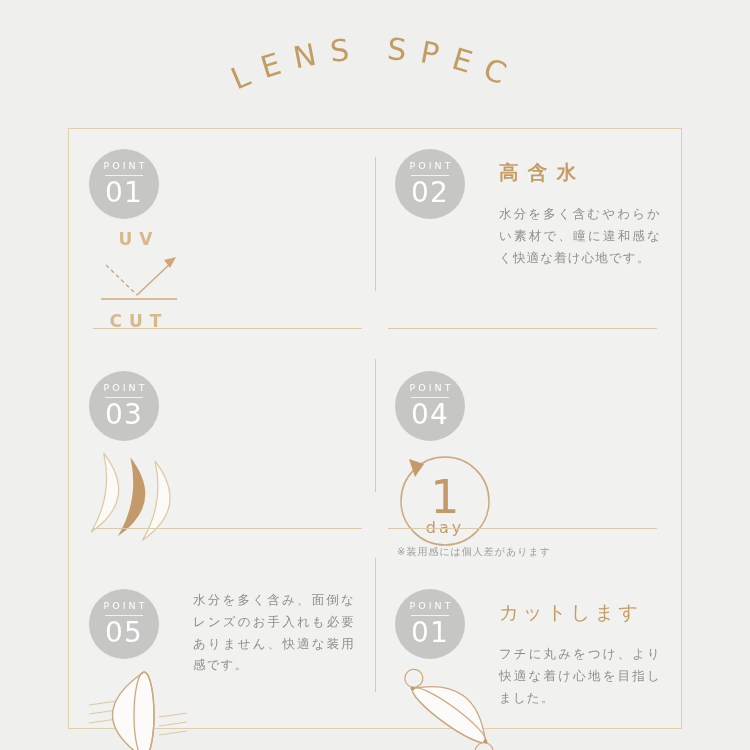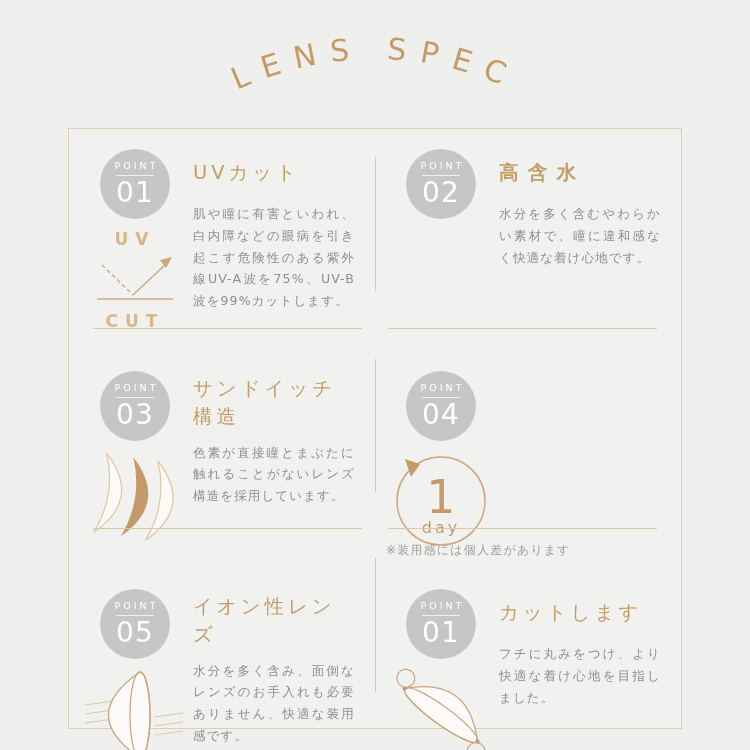--- a/index.html
+++ b/index.html
@@ -24,21 +24,21 @@
   .hdiv{position:absolute;height:1px;background:#d9cba9;width:calc(50% - 37px);}
   .h1l{top:calc(33.333% - 0.5px);left:24px;}
   .h1r{top:calc(33.333% - 0.5px);left:calc(50% + 13px);}
   .h2l{top:calc(66.666% - 0.5px);left:24px;}
   .h2r{top:calc(66.666% - 0.5px);left:calc(50% + 13px);}
   
   .cell{
     position:relative;box-sizing:border-box;
     padding:20px 14px 6px 20px;display:flex;align-items:stretch;
   }
-  .col-left{width:92px;flex:none;display:flex;flex-direction:column;align-items:center;margin-right:12px;}
+  .col-left{width:92px;flex:none;display:flex;flex-direction:column;align-items:flex-start;margin-right:12px;}
   .col-right{flex:1;min-width:0;padding-right:6px;}
   .badge{
     width:70px;height:70px;border-radius:50%;background:#c6c6c4;flex:none;
     display:flex;flex-direction:column;align-items:center;justify-content:center;color:#fff;
   }
   .badge-word{font-size:9.5px;letter-spacing:.32em;text-indent:.32em;line-height:1;}
   .badge-line{width:38px;height:1px;background:rgba(255,255,255,.75);margin:4px 0 3px;}
   .badge-num{font-size:28px;line-height:1;letter-spacing:.04em;font-weight:400;}
   .icon-wrap{flex:1;display:flex;align-items:center;justify-content:center;padding:6px 0 14px;}
   .icon-wrap svg{flex:none;overflow:visible;display:block;}
@@ -46,22 +46,22 @@
     color:#c49d66;font-size:19.5px;font-weight:500;letter-spacing:.2em;
     line-height:1.45;min-height:40px;display:flex;align-items:center;
     margin:4px 0 10px;white-space:pre-line;
   }
   .p-title.wide{letter-spacing:.48em;font-weight:bold;}
   .p-desc{
     color:#8e8e8c;font-size:12.5px;line-height:1.74;letter-spacing:.09em;
     text-align:justify;
   }
   .footnote{
-    position:absolute;left:11px;bottom:10px;
-    color:#9d9d9b;font-size:12px;letter-spacing:.1em;
+    position:absolute;left:22px;bottom:10px;
+    color:#9d9d9b;font-size:10px;letter-spacing:.1em;
   }
   .tan-txt{fill:#d7b88c;font-weight:700;}
 </style>
 </head>
 <body>
 
 <div class="arc-wrap">
   <svg width="520" height="112" viewBox="0 0 520 112">
     <defs>
       <path id="arcpath" d="M 75,106 A 320,320 0 0 1 445,106" fill="none"></path>
@@ -85,24 +85,20 @@
         <svg width="100" height="106" viewBox="0 0 100 106">
           <text x="50" y="20" text-anchor="middle" font-size="17" letter-spacing="7" class="tan-txt">UV</text>
           <line x1="12" y1="74" x2="88" y2="74" stroke="#cfa87a" stroke-width="1.6"></line>
           <line x1="17" y1="40" x2="48" y2="70" stroke="#cfa87a" stroke-width="1.4" stroke-dasharray="4 3"></line>
           <line x1="48" y1="70" x2="82" y2="38" stroke="#cfa87a" stroke-width="1.4"></line>
           <polygon points="87,32 75,35 81,43" fill="#cfa87a"></polygon>
           <text x="50" y="102" text-anchor="middle" font-size="17" letter-spacing="7" class="tan-txt">CUT</text>
         </svg>
       </div>
     </div>
-    <div class="col-right">
-      <div class="p-title">UVカット</div>
-      <div class="p-desc">肌や瞳に有害といわれ、白内障などの眼病を引き起こす危険性のある紫外線UV-A波を75%、UV-B波を99%カットします。</div>
-    </div>
   </div>
 
   <div class="cell">
     <div class="col-left">
       <div class="badge">
         <span class="badge-word">POINT</span>
         <span class="badge-line"></span>
         <span class="badge-num">02</span>
       </div>
     </div>
@@ -121,25 +117,20 @@
       </div>
       <div class="icon-wrap">
         <svg width="86" height="92" viewBox="0 0 86 92">
           <g transform="rotate(9 43 46)">
             <path d="M8,6 Q50,46 8,86 Q24,46 8,6 Z" fill="#fbfaf6" stroke="#dcc7a3" stroke-width="1.2"></path>
             <path d="M36,6 Q78,46 36,86 Q52,46 36,6 Z" fill="#c49a6b" stroke="none" transform="translate(-1,0)"></path>
             <path d="M62,6 Q104,46 62,86 Q78,46 62,6 Z" fill="#fbfaf6" stroke="#dcc7a3" stroke-width="1.2" transform="translate(-2,0)"></path>
           </g>
         </svg>
       </div>
-    </div>
-    <div class="col-right">
-      <div class="p-title">サンドイッチ
-構造</div>
-      <div class="p-desc">色素が直接瞳とまぶたに触れることがないレンズ構造を採用しています。</div>
     </div>
   </div>
 
   <div class="cell">
     <div class="col-left">
       <div class="badge">
         <span class="badge-word">POINT</span>
         <span class="badge-line"></span>
         <span class="badge-num">04</span>
       </div>
@@ -173,21 +164,20 @@
             <line x1="70" y1="50" x2="98" y2="46"></line>
             <line x1="70" y1="59" x2="98" y2="55"></line>
             <line x1="70" y1="68" x2="98" y2="64"></line>
           </g>
           <path d="M55,5 Q-8,48 55,91 A 10,43 0 0 0 55,5 Z" fill="#fcfbf9" stroke="#cba87f" stroke-width="1.4"></path>
           <ellipse cx="55" cy="48" rx="10" ry="43" fill="none" stroke="#cba87f" stroke-width="1.3"></ellipse>
         </svg>
       </div>
     </div>
     <div class="col-right">
-      <div class="p-title">イオン性レンズ</div>
       <div class="p-desc">水分を多く含み、面倒なレンズのお手入れも必要ありません、快適な装用感です。</div>
     </div>
   </div>
 
   <div class="cell">
     <div class="col-left">
       <div class="badge">
         <span class="badge-word">POINT</span>
         <span class="badge-line"></span>
         <span class="badge-num">01</span>

